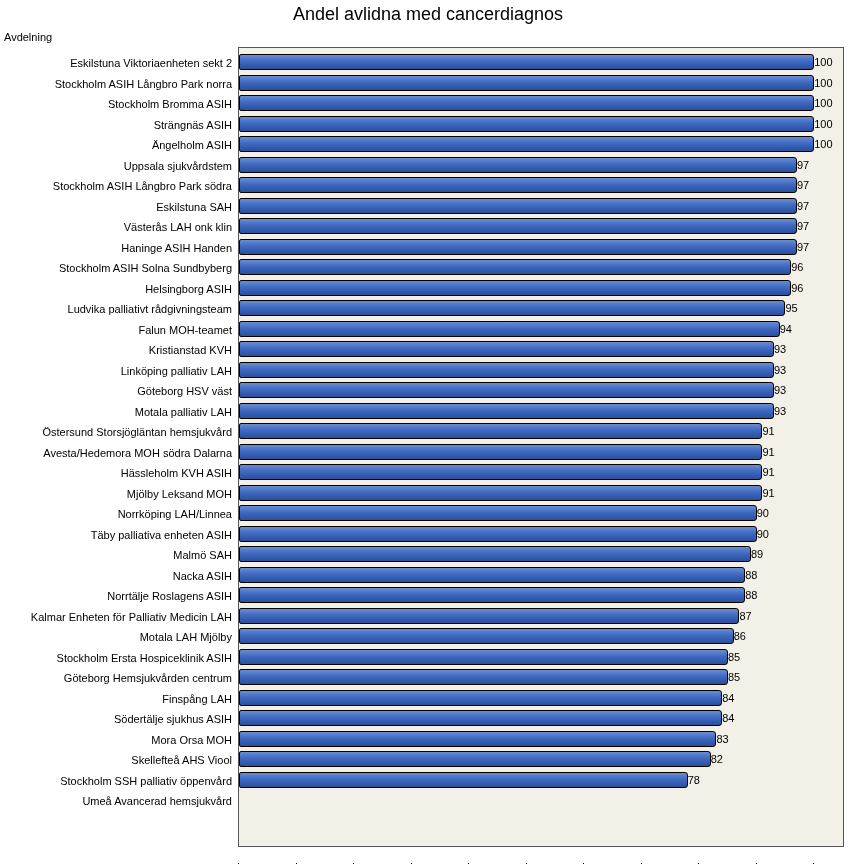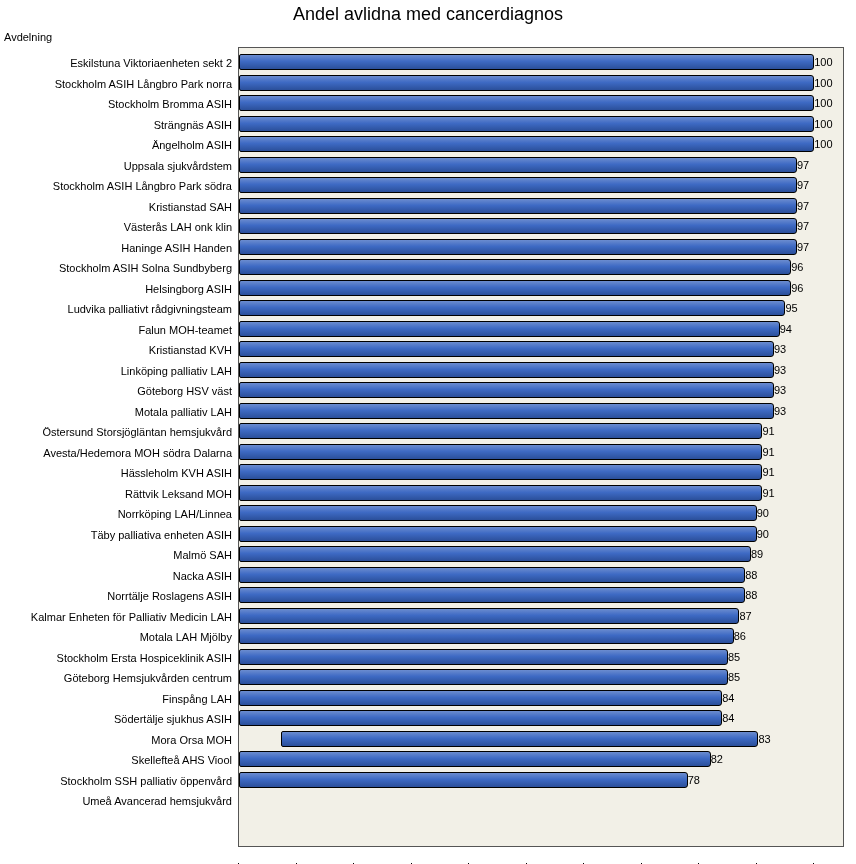--- a/index.html
+++ b/index.html
@@ -132,35 +132,35 @@
   <div class="axis-label">Avdelning</div>
   <div class="chart-body">
     <div class="y-labels" id="ylabels">
         <div class="y-label">Eskilstuna Viktoriaenheten sekt 2</div>
         <div class="y-label">Stockholm ASIH Långbro Park norra</div>
         <div class="y-label">Stockholm Bromma ASIH</div>
         <div class="y-label">Strängnäs ASIH</div>
         <div class="y-label">Ängelholm ASIH</div>
         <div class="y-label">Uppsala sjukvårdstem</div>
         <div class="y-label">Stockholm ASIH Långbro Park södra</div>
-        <div class="y-label">Kristianstad SAH</div>
+        <div class="y-label">Eskilstuna SAH</div>
         <div class="y-label">Västerås LAH onk klin</div>
         <div class="y-label">Haninge ASIH Handen</div>
         <div class="y-label">Stockholm  ASIH Solna Sundbyberg</div>
         <div class="y-label">Helsingborg ASIH</div>
         <div class="y-label">Ludvika palliativt rådgivningsteam</div>
         <div class="y-label">Falun MOH-teamet</div>
         <div class="y-label">Kristianstad KVH</div>
         <div class="y-label">Linköping palliativ LAH</div>
         <div class="y-label">Göteborg HSV väst</div>
         <div class="y-label">Motala palliativ LAH</div>
         <div class="y-label">Östersund Storsjögläntan hemsjukvård</div>
         <div class="y-label">Avesta/Hedemora MOH södra Dalarna</div>
         <div class="y-label">Hässleholm KVH ASIH</div>
-        <div class="y-label">Rättvik Leksand MOH</div>
+        <div class="y-label">Mjölby Leksand MOH</div>
         <div class="y-label">Norrköping LAH/Linnea</div>
         <div class="y-label">Täby palliativa enheten ASIH</div>
         <div class="y-label">Malmö SAH</div>
         <div class="y-label">Nacka ASIH</div>
         <div class="y-label">Norrtälje Roslagens ASIH</div>
         <div class="y-label">Kalmar Enheten för Palliativ Medicin LAH</div>
         <div class="y-label">Motala LAH Mjölby</div>
         <div class="y-label">Stockholm Ersta Hospiceklinik ASIH</div>
         <div class="y-label">Göteborg Hemsjukvården centrum</div>
         <div class="y-label">Finspång LAH</div>
@@ -332,21 +332,21 @@
               <div class="bar" style="width: 483.2px;">
                 <span class="bar-value">84</span>
               </div>
             </div>
             <div class="bar-row">
               <div class="bar" style="width: 483.2px;">
                 <span class="bar-value">84</span>
               </div>
             </div>
             <div class="bar-row">
-              <div class="bar" style="width: 477.448px; margin-left: 42px;">
+              <div class="bar" style="width: 477.448px;">
                 <span class="bar-value">83</span>
               </div>
             </div>
             <div class="bar-row">
               <div class="bar" style="width: 471.695px;">
                 <span class="bar-value">82</span>
               </div>
             </div>
             <div class="bar-row">
               <div class="bar" style="width: 448.686px;">

